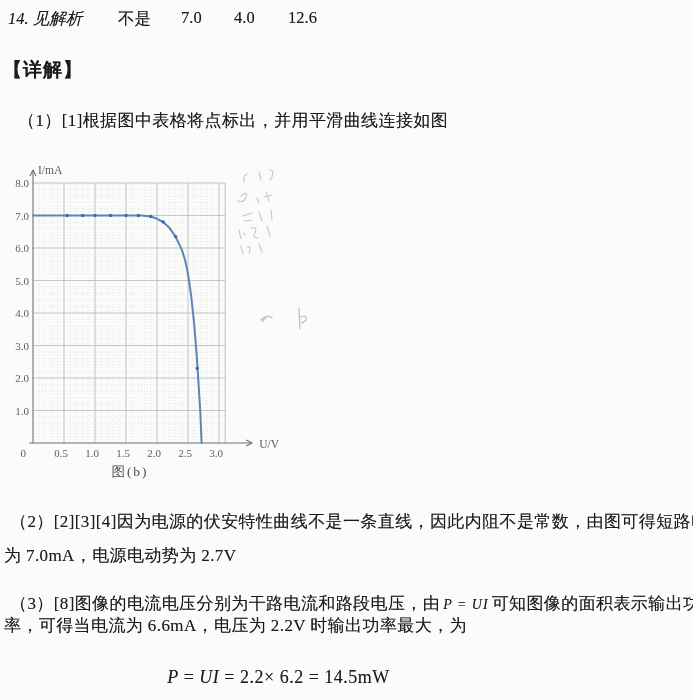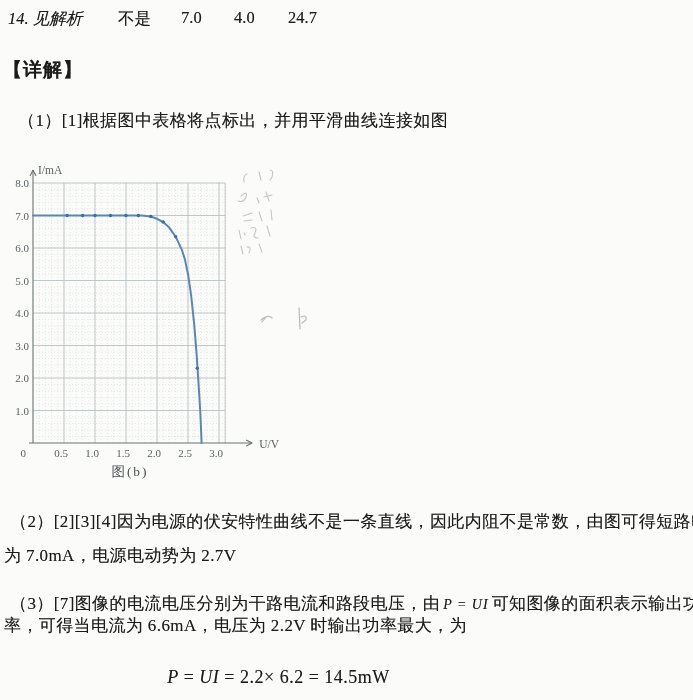--- a/index.html
+++ b/index.html
@@ -27,21 +27,21 @@
   .scribble{stroke:#969da0;stroke-width:1.1;fill:none;opacity:0.55;stroke-linecap:round;}
   .scribble2{stroke:#8a9094;stroke-width:1.2;fill:none;opacity:0.6;stroke-linecap:round;}
 </style>
 </head>
 <body>
 
 <div class="abs answers" style="left:8px;top:8px;font-style:italic;">14. 见解析</div>
 <div class="abs answers" style="left:118px;top:8px;font-family:Liberation Serif, serif;">不是</div>
 <div class="abs answers" style="left:181px;top:8px;">7.0</div>
 <div class="abs answers" style="left:234px;top:8px;">4.0</div>
-<div class="abs answers" style="left:288px;top:8px;">24.7</div>
+<div class="abs answers" style="left:288px;top:8px;">12.6</div>
 
 <div class="abs detail-header" style="left:3px;top:57px;">【详解】</div>
 
 <div class="abs body-text" style="left:18px;top:109px;">（1）[1]根据图中表格将点标出，并用平滑曲线连接如图</div>
 
 <svg id="chart-svg" class="abs" style="left:0;top:158px;" width="340" height="332">
 
   <g>
     <path class="scribble" d="M247 16 q-4 1 -3 8"></path>
     <path class="scribble" d="M259 14 l2 8"></path>
@@ -177,16 +177,16 @@
     <circle cx="138.4" cy="57.5" r="1.7" fill="#3c6ea6"></circle>
     <circle cx="150.8" cy="58.5" r="1.7" fill="#3c6ea6"></circle>
     <circle cx="163.2" cy="64.0" r="1.7" fill="#3c6ea6"></circle>
     <circle cx="175.6" cy="78.6" r="1.7" fill="#3c6ea6"></circle>
     <circle cx="197.3" cy="210.3" r="1.7" fill="#3c6ea6"></circle>
   </svg>
 
 <div class="abs body-text" style="left:10px;top:510px;">（2）[2][3][4]因为电源的伏安特性曲线不是一条直线，因此内阻不是常数，由图可得短路电流</div>
 <div class="abs body-text" style="left:4px;top:544px;">为 7.0mA，电源电动势为 2.7V</div>
 
-<div class="abs body-text" style="left:10px;top:592px;"><span>（3）[7]图像的电流电压分别为干路电流和路段电压，由</span><span class="math-inline">P = UI</span><span>可知图像的面积表示输出功</span></div>
+<div class="abs body-text" style="left:10px;top:592px;"><span>（3）[8]图像的电流电压分别为干路电流和路段电压，由</span><span class="math-inline">P = UI</span><span>可知图像的面积表示输出功</span></div>
 <div class="abs body-text" style="left:4px;top:614px;">率，可得当电流为 6.6mA，电压为 2.2V 时输出功率最大，为</div>
 
 <div class="abs formula-line" style="left:0;top:667px;"><span class="mi">P</span><span> = </span><span class="mi">UI</span><span> = 2.2× 6.2 = 14.5mW</span></div>
 
 </body></html>

